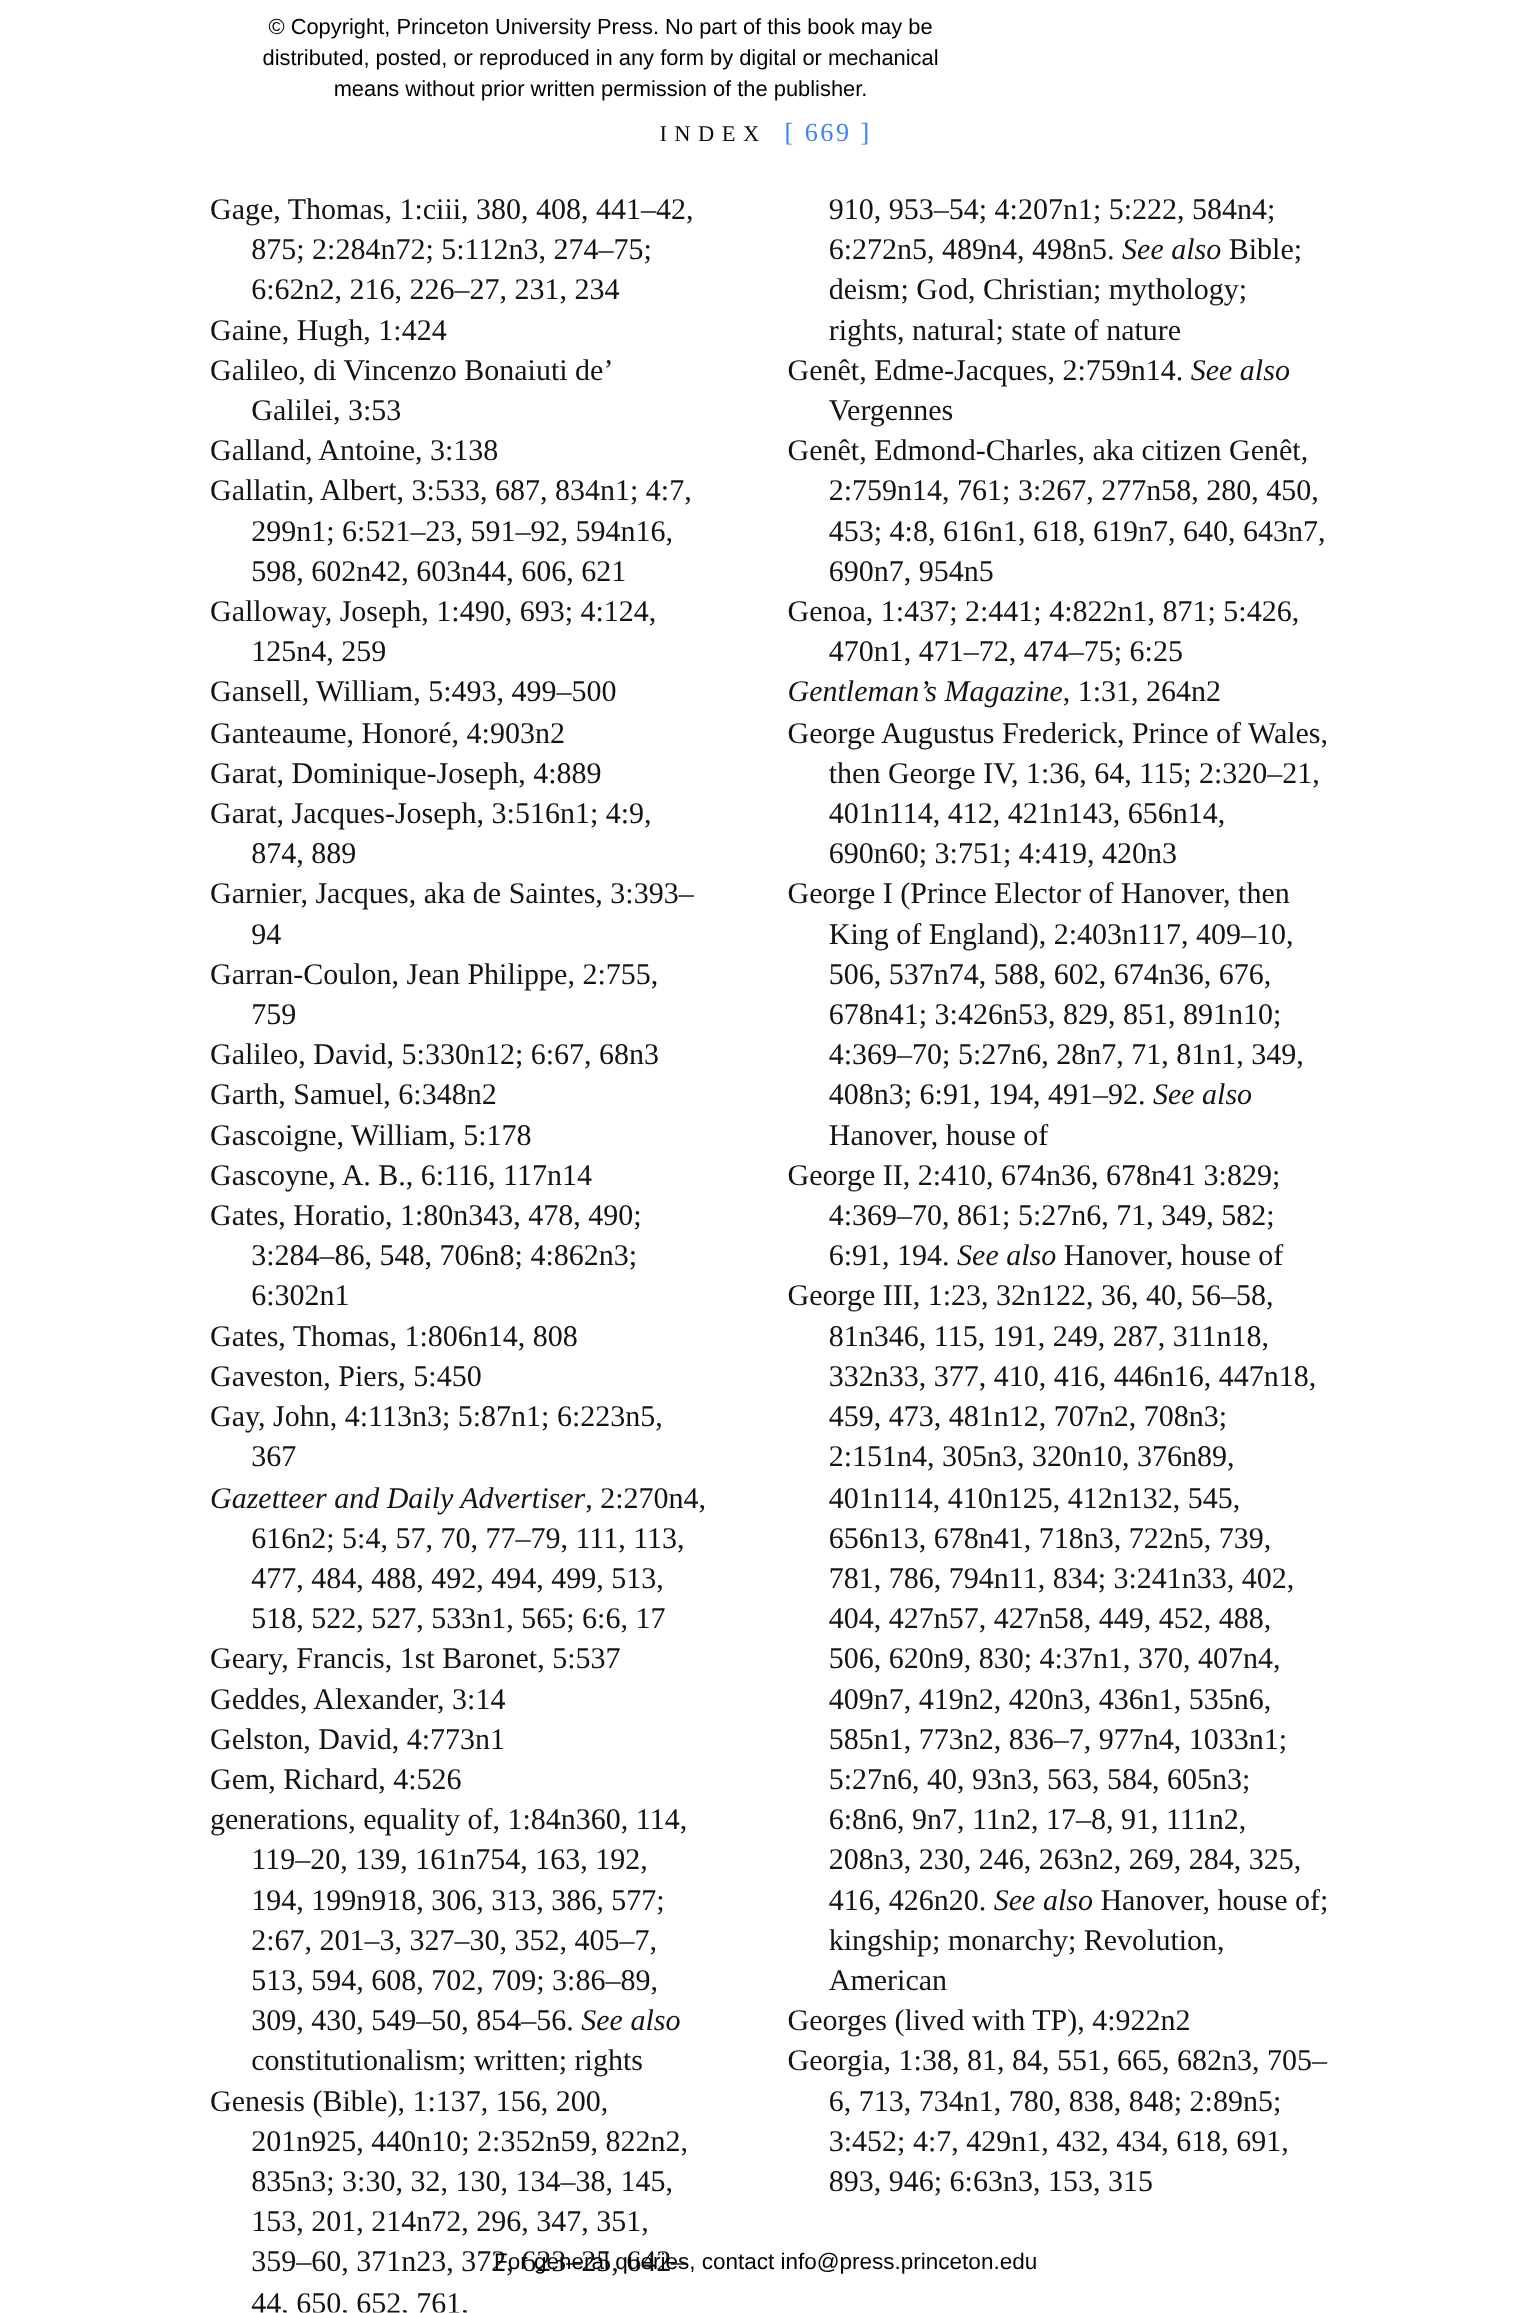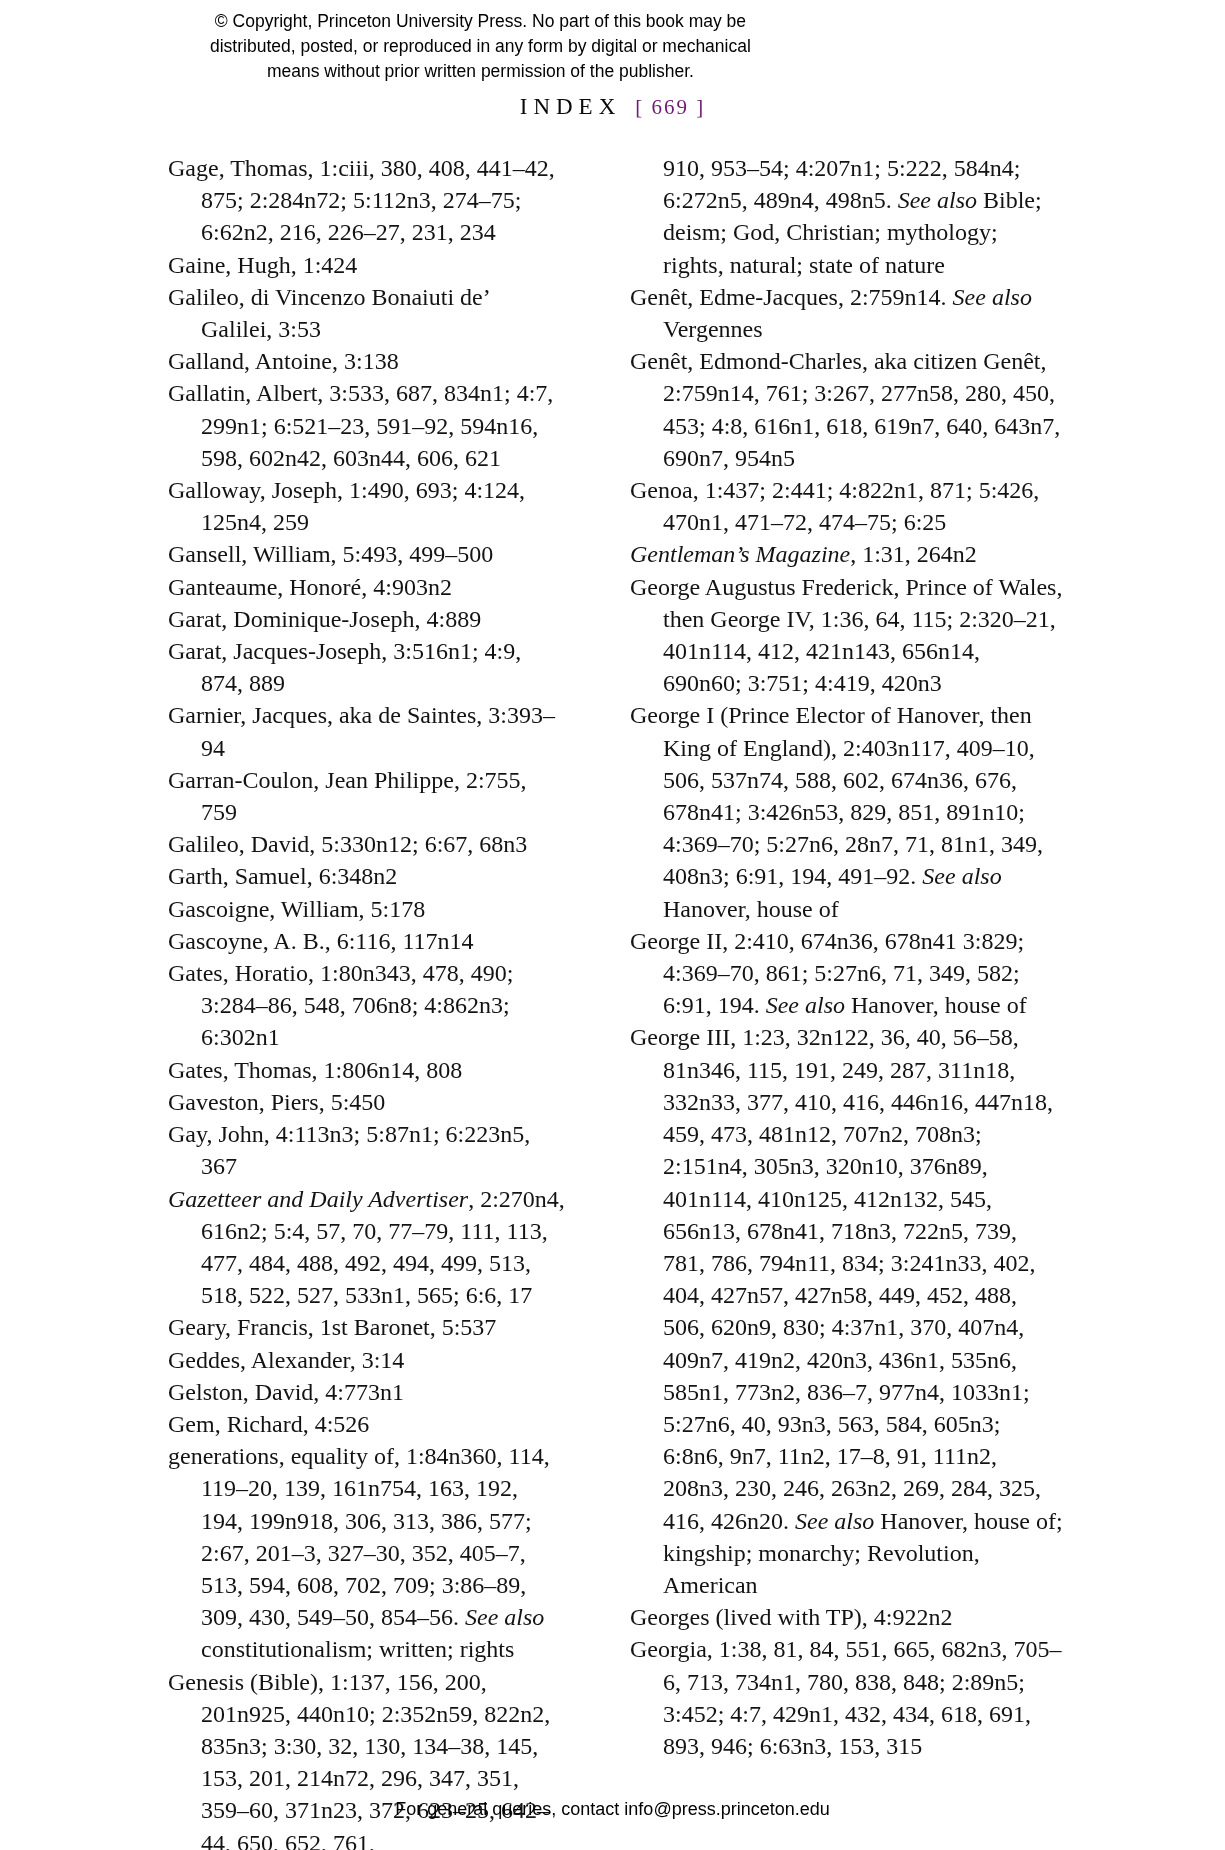--- a/index.html
+++ b/index.html
@@ -21,29 +21,29 @@
     text-align: center;
   }
   .running-head {
     position: absolute;
     top: 94px; left: 0;
     width: 1225px;
     text-align: center;
     white-space: nowrap;
   }
   .idx-label {
-    font-size: 23px;
+    font-size: 18px;
     letter-spacing: 6px;
     color: #0a0a0a;
   }
   .page-num {
     font-size: 21px;
     margin-left: 14px;
     letter-spacing: 2px;
-    color: #701a75;
+    color: #3b82f6;
   }
   .columns {
     position: absolute;
     left: 168px; top: 152px;
     display: flex;
     gap: 64px;
   }
   .col-left  { width: 398px; }
   .col-right { width: 434px; }
   .entry {

